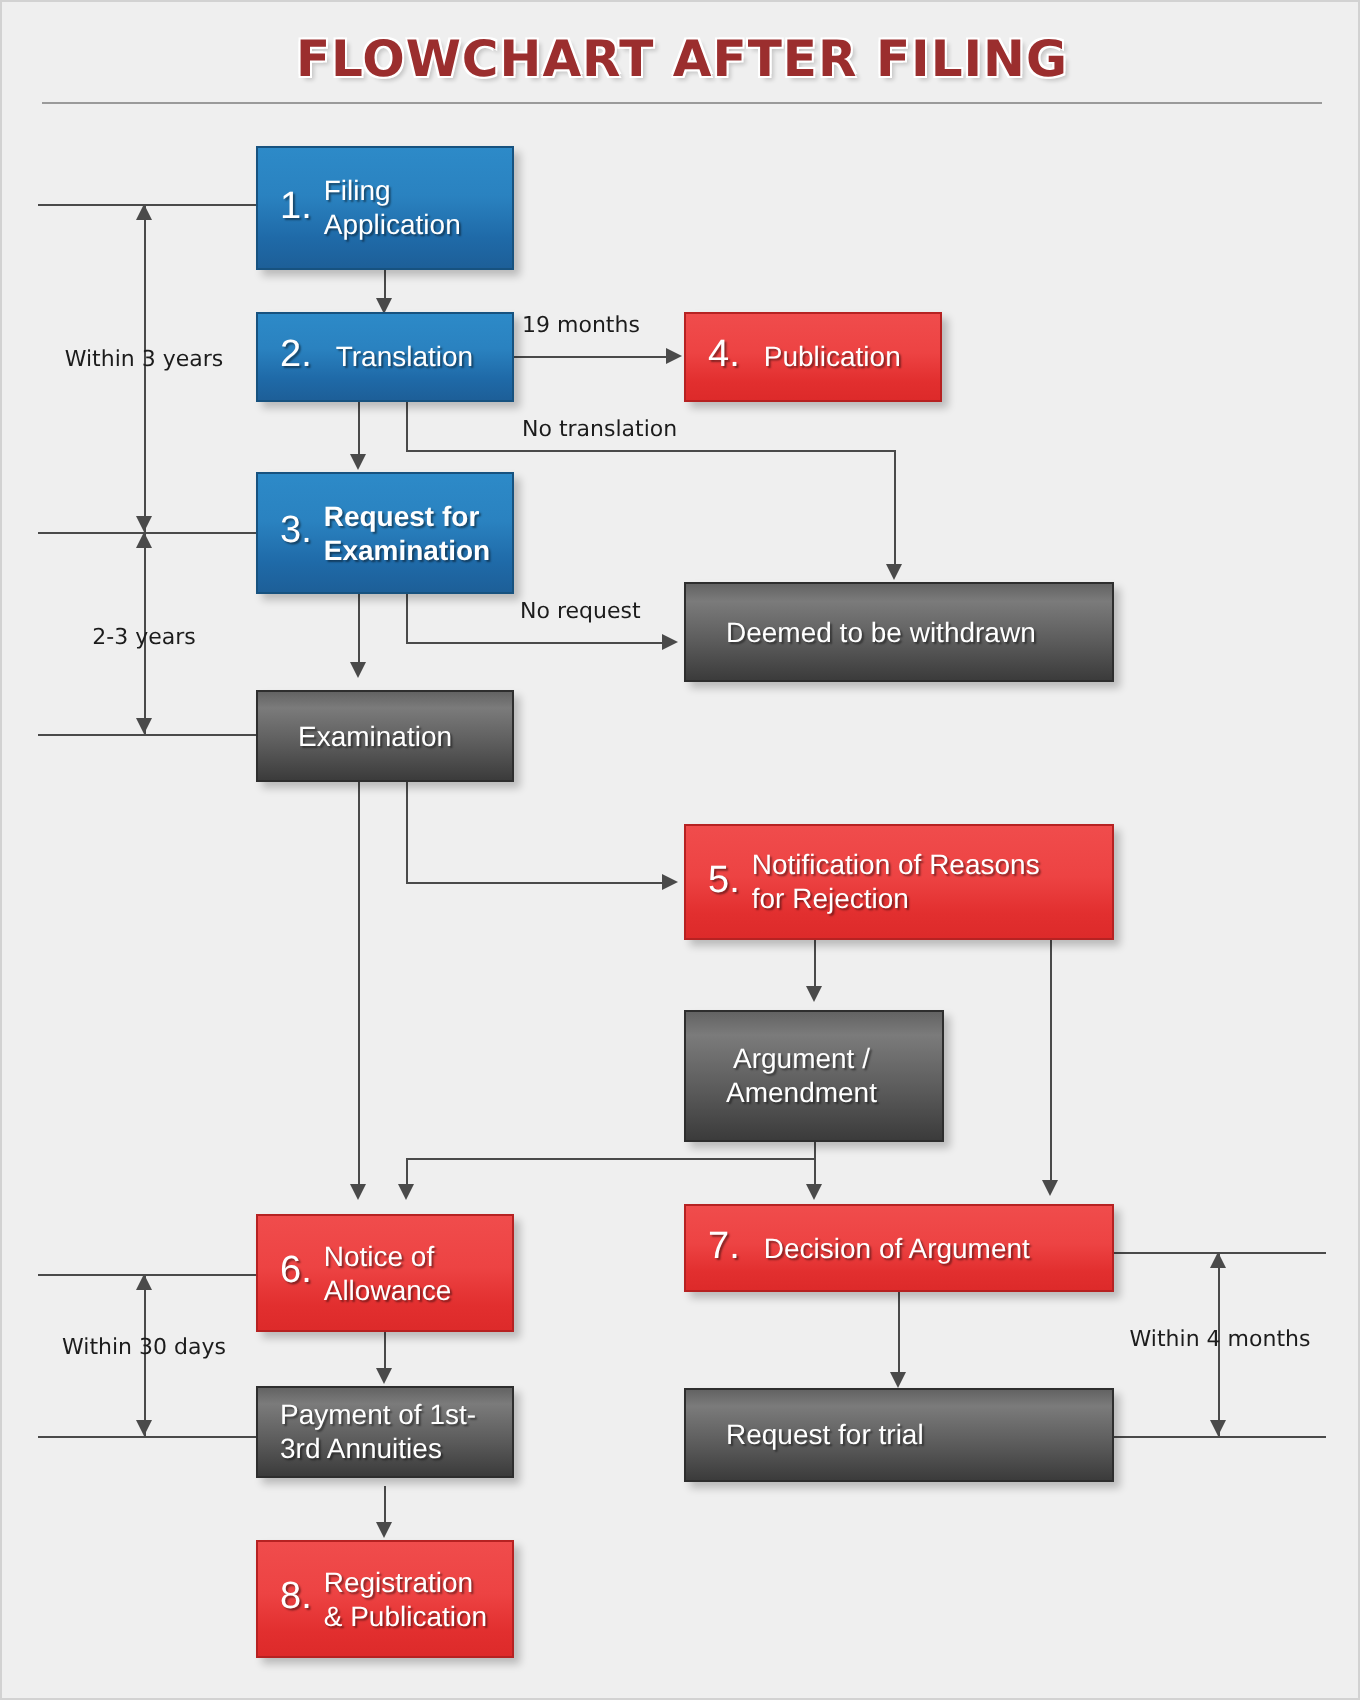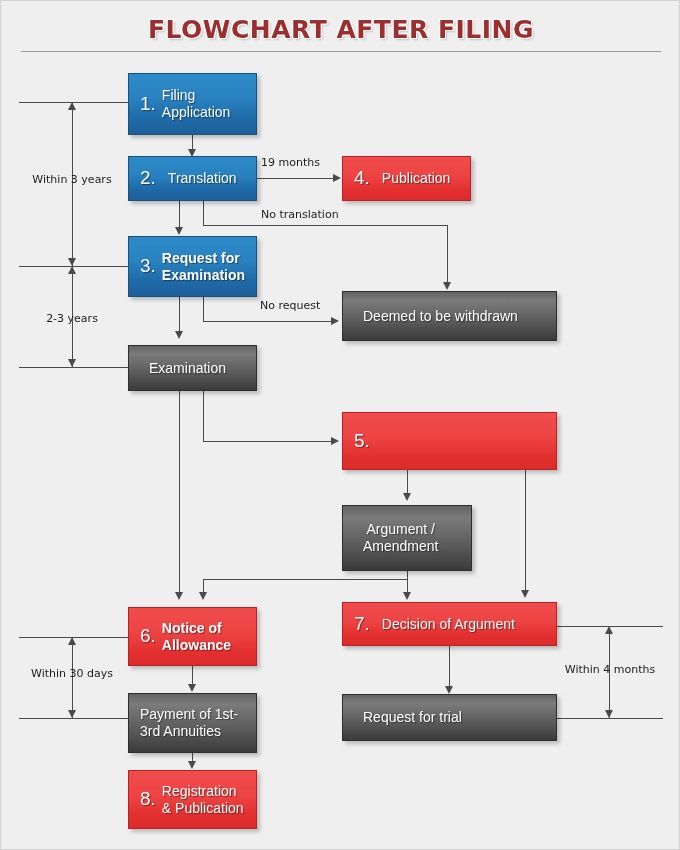--- a/index.html
+++ b/index.html
@@ -249,39 +249,41 @@
   <div class="node gray centered" style="left:341px; top:290px; width:215px; height:50px;">
     <span class="lbl" style="white-space:pre-line;">Deemed to be withdrawn</span>
   </div>
 
   <div class="node gray centered" style="left:127px; top:344px; width:129px; height:46px;">
     <span class="lbl" style="white-space:pre-line;">Examination</span>
   </div>
 
   <div class="node red" style="left:341px; top:411px; width:215px; height:58px;">
     <span class="num">5.</span>
+    <span class="lbl" style="white-space:pre-line;">Notification of Reasons
+for Rejection</span>
   </div>
 
   <div class="node gray centered" style="left:341px; top:504px; width:130px; height:66px;">
     <span class="lbl" style="white-space:pre-line;">Argument /
 Amendment</span>
   </div>
 
   <div class="node red" style="left:127px; top:606px; width:129px; height:59px;">
     <span class="num">6.</span>
-    <span class="lbl" style="white-space:pre-line;font-weight:bold;">Notice of
+    <span class="lbl" style="white-space:pre-line;">Notice of
 Allowance</span>
   </div>
 
   <div class="node red" style="left:341px; top:601px; width:215px; height:44px;">
     <span class="num">7.</span>
     <span class="lbl" style="white-space:pre-line; padding-left:6px;">Decision of Argument</span>
   </div>
 
-  <div class="node gray" style="left:127px; top:692px; width:129px; height:60px;">
+  <div class="node gray" style="left:127px; top:692px; width:129px; height:46px;">
     <span class="lbl" style="white-space:pre-line; padding-left:11px;">Payment of 1st-
 3rd Annuities</span>
   </div>
 
   <div class="node gray centered" style="left:341px; top:693px; width:215px; height:47px;">
     <span class="lbl" style="white-space:pre-line;">Request for trial</span>
   </div>
 
   <div class="node red" style="left:127px; top:769px; width:129px; height:59px;">
     <span class="num">8.</span>

